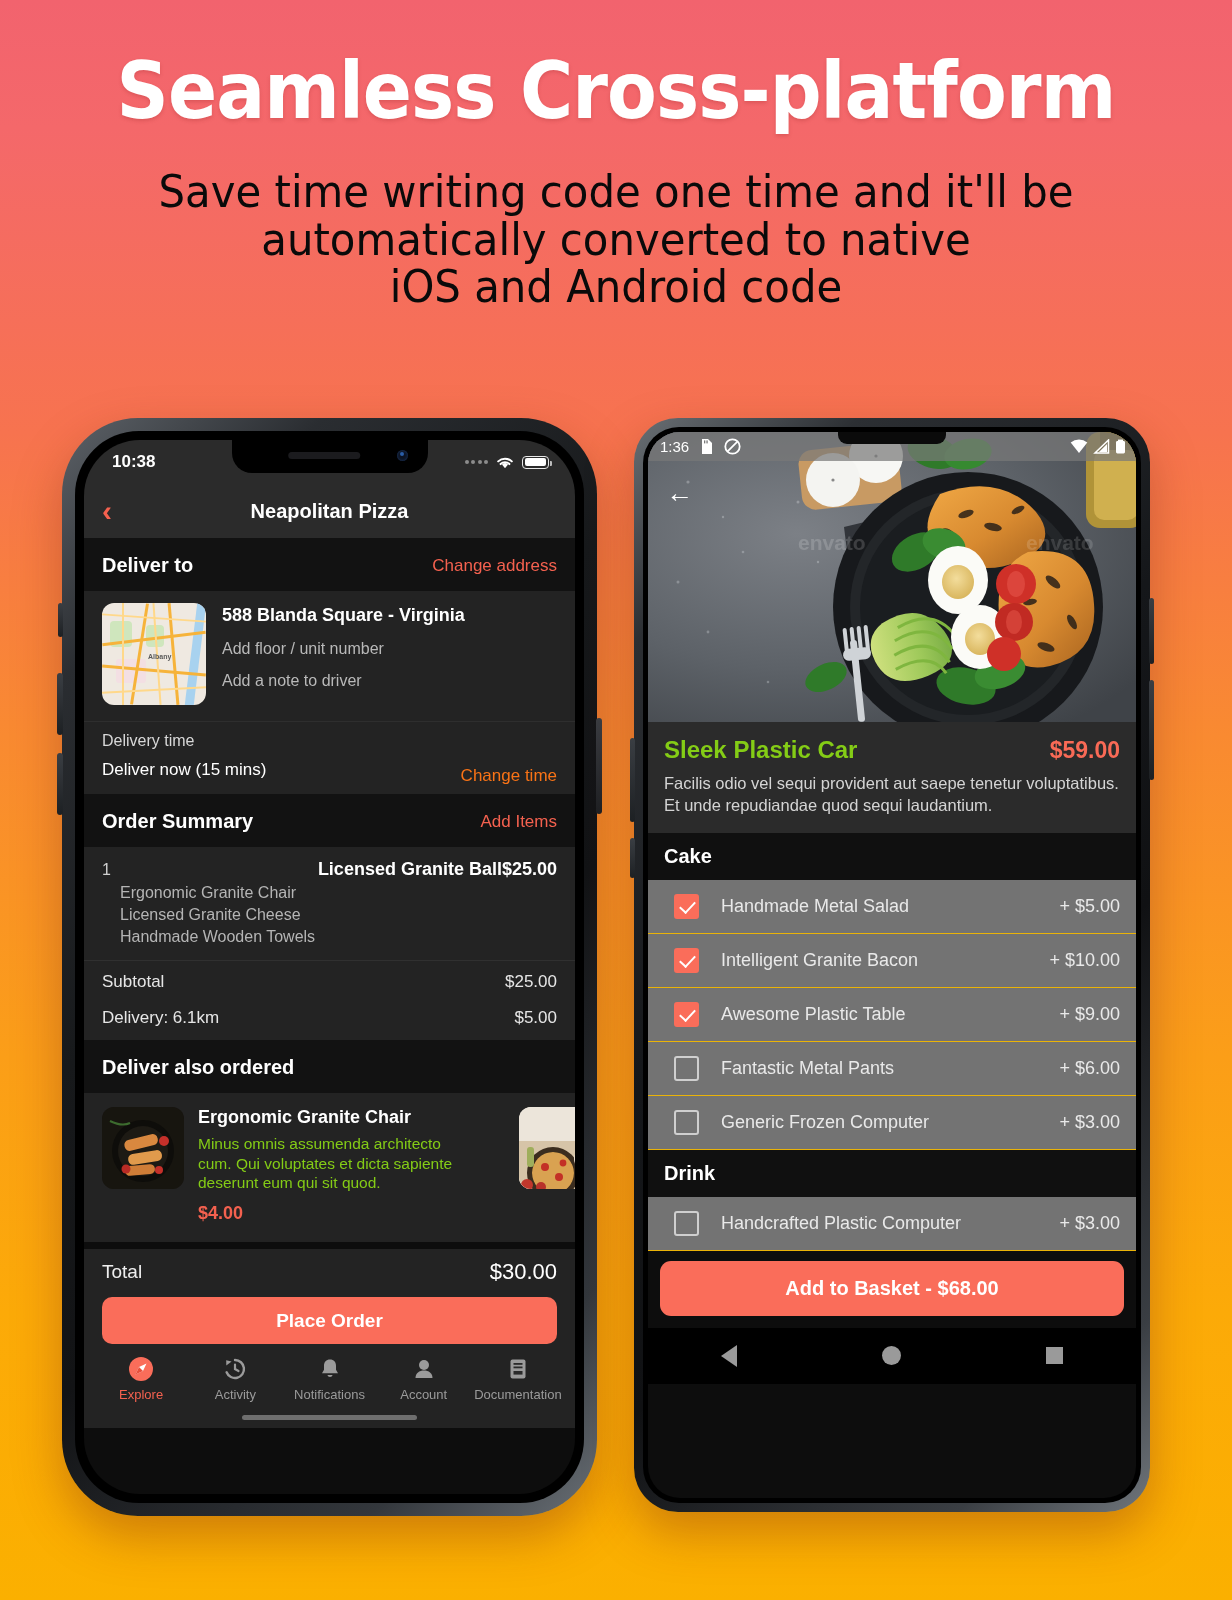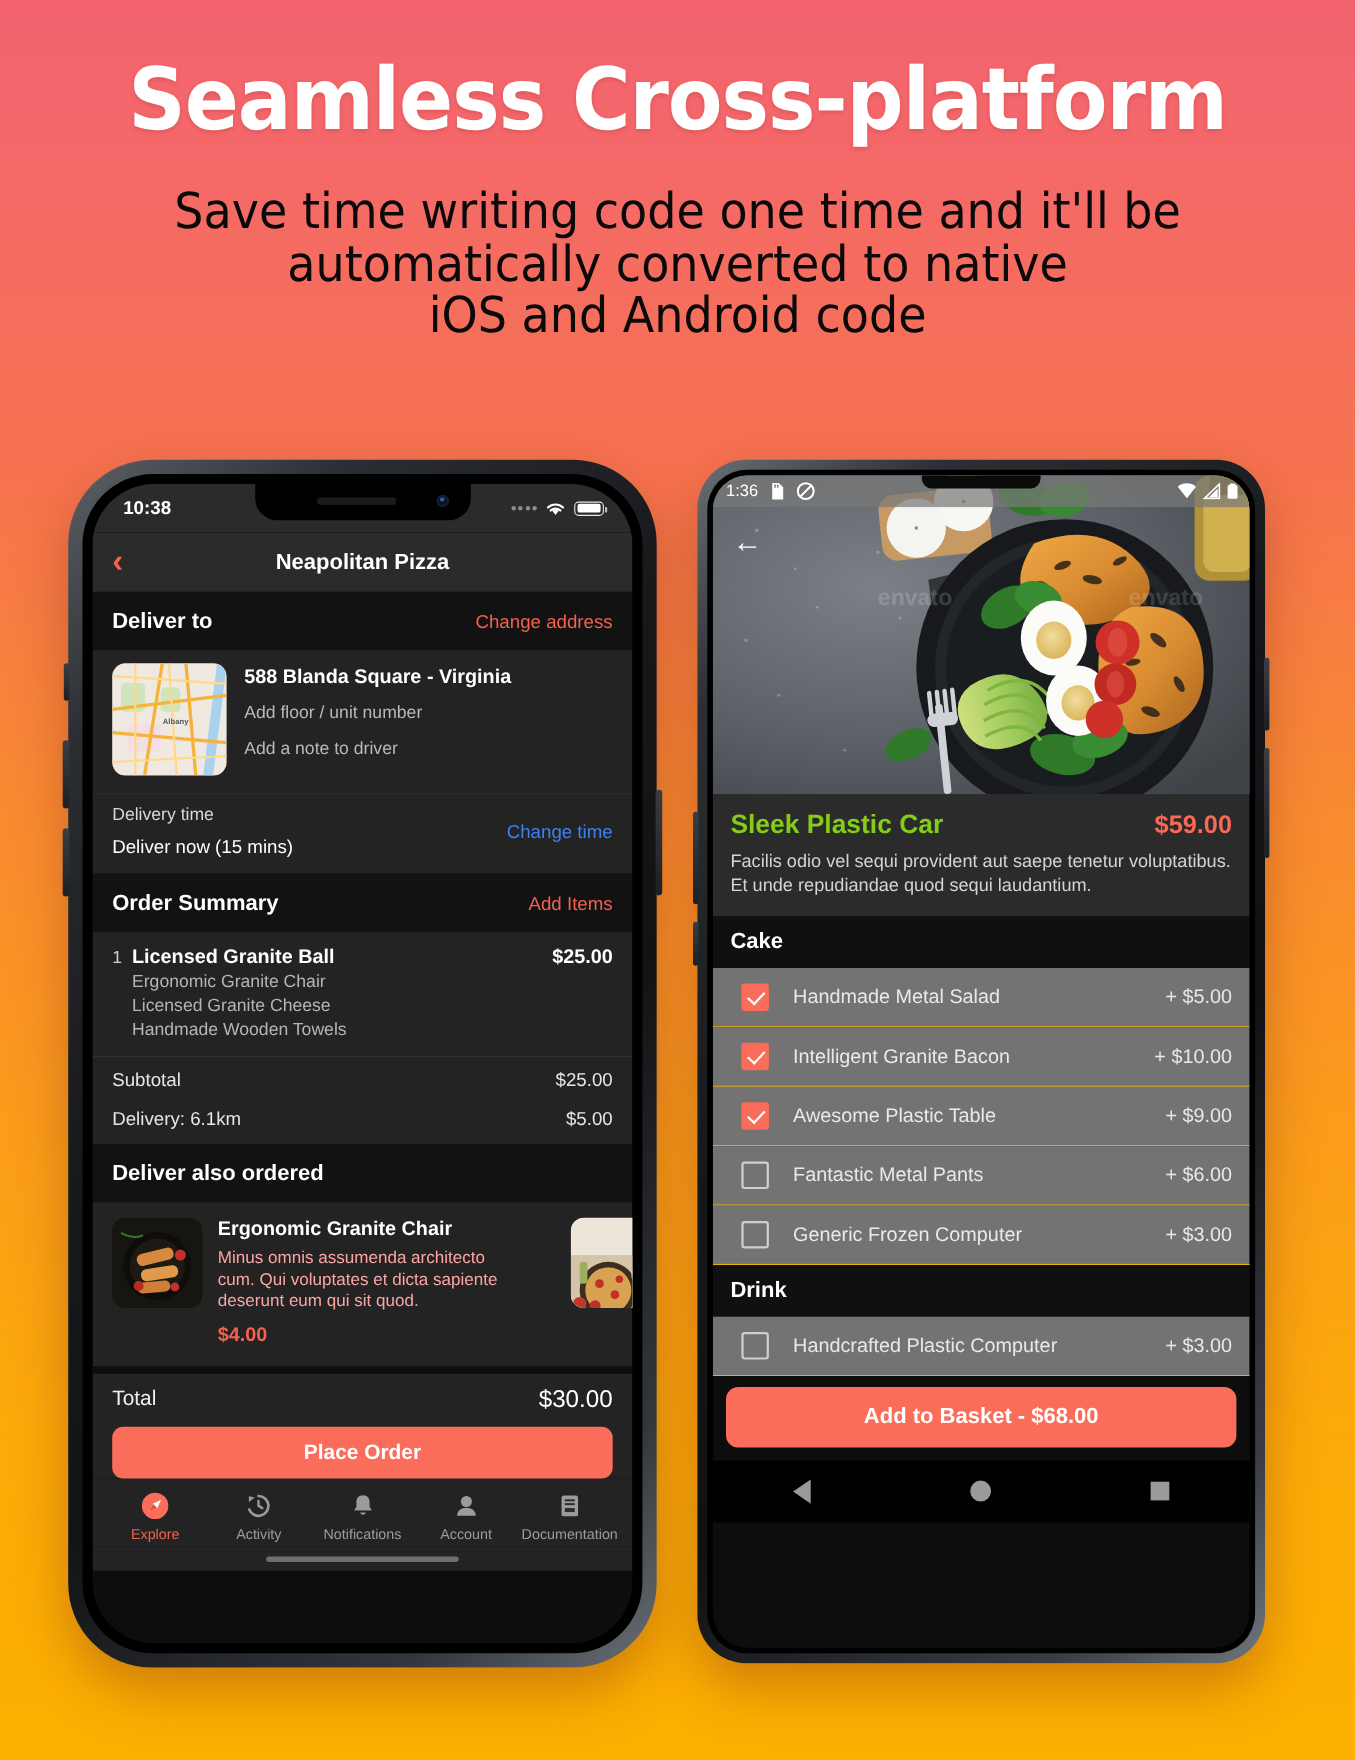--- a/index.html
+++ b/index.html
@@ -115,40 +115,40 @@
   .map-thumb .water { position:absolute; background:#a8d2ef; }
   .map-thumb .pink { position:absolute; background:#f3dfe3; border-radius:3px; }
   .map-label { position:absolute; left:46px; top:50px; font-size:7px; color:#5a5a5a; font-weight:bold;}
   .addr-lines { padding-top: 2px; }
   .addr-title { color:#fff; font-size:18px; font-weight:bold; }
   .addr-sub { color:#b9b9b9; font-size:16px; margin-top:14px; }
 
   .dtime { background:#232323; padding: 10px 18px 14px; position:relative; border-top:1px solid #2e2e2e;}
   .dtime .l1 { color:#d8d8d8; font-size:16px; }
   .dtime .l2 { color:#fff; font-size:17px; margin-top:10px;}
-  .dtime .ch { position:absolute; right:18px; top:25px; color:#3b82f6; font-size:17px;}
+  .dtime .ch { position:absolute; right:18px; top:44px; color:#f97316; font-size:17px;}
 
   .order-item { background:#232323; padding: 12px 18px 14px; }
   .oi-top { display:flex; align-items:baseline; }
   .oi-qty { color:#d0d0d0; font-size:16px; width:18px; }
-  .oi-name { color:#fff; font-size:18px; font-weight:bold; flex:1; }
+  .oi-name { color:#fff; font-size:18px; font-weight:bold; flex:1;text-align:right; }
   .oi-price { color:#fff; font-size:18px; font-weight:bold; }
   .oi-opt { color:#b5b5b5; font-size:16px; margin-left:18px; margin-top:4px; }
 
   .totrow { background:#232323; display:flex; justify-content:space-between;
             padding: 8px 18px; color:#e6e6e6; font-size:17px; border-top:1px solid #2e2e2e;}
   .totrow.first { border-top:1px solid #303030; padding-top:11px; }
 
   .pao-card { background:#232323; display:flex; gap:14px; padding: 14px 0 18px 18px; position:relative; }
   .pao-img { width: 82px; height: 82px; border-radius:12px; flex:0 0 auto; overflow:hidden; position:relative;
              background:#1c1a18; }
   .pao-img2 { position:absolute; right:-26px; top:14px; width:82px; height:82px; border-radius:12px;
               overflow:hidden; background:#e8e2d8; }
   .pao-name { color:#fff; font-size:18px; font-weight:bold; }
-  .pao-desc { color:#fca5a5; font-size:15.5px; line-height:1.27; margin-top:6px; width: 280px;}
+  .pao-desc { color:#84cc16; font-size:15.5px; line-height:1.27; margin-top:6px; width: 280px;}
   .pao-price { color:#f4614f; font-size:18px; font-weight:bold; margin-top:10px; }
 
   .foot { background:#232323; padding: 10px 18px 0; border-top: 7px solid #0d0d0d;}
   .foot-tot { display:flex; justify-content:space-between; align-items:center; }
   .foot-tot .lbl { color:#efefef; font-size:19px; }
   .foot-tot .val { color:#fff; font-size:22px; font-weight:normal; }
   .place-btn {
     margin: 12px 0 0; width:100%; height:47px; border:none; border-radius:10px;
     background:#fa6d5a; color:#fff; font-size:19px; font-weight:bold; cursor:pointer;
     font-family:"Liberation Sans", sans-serif;

